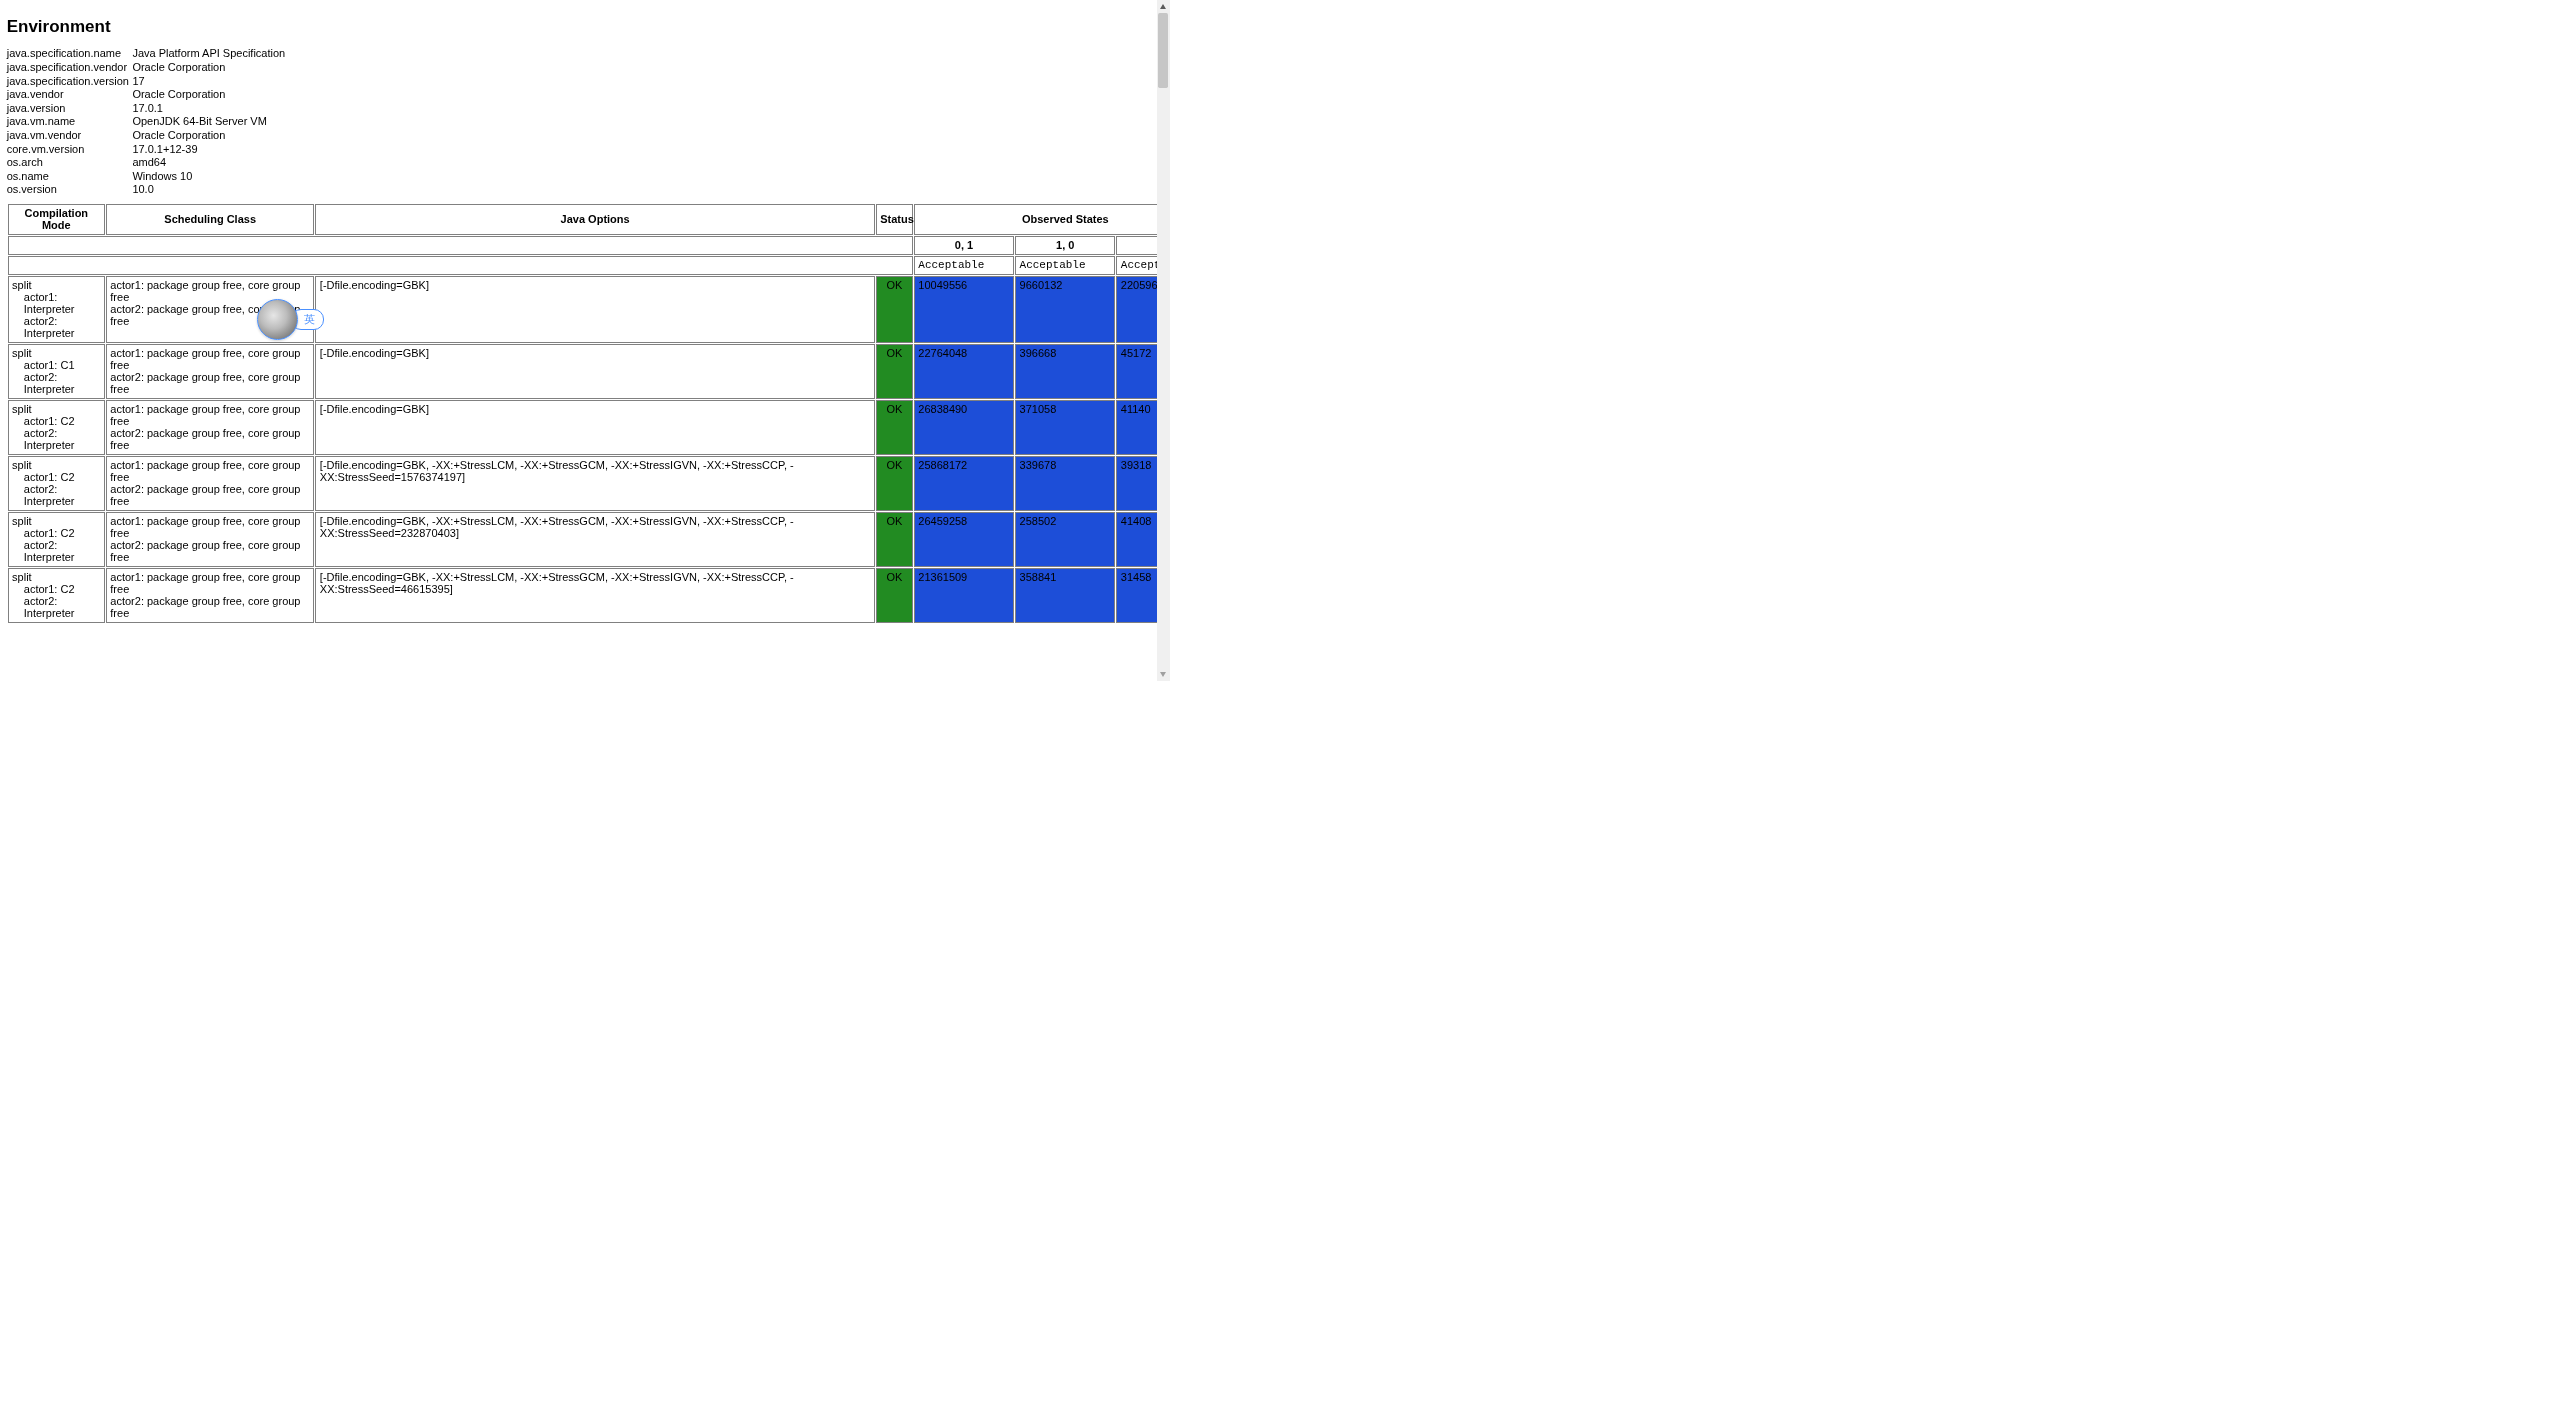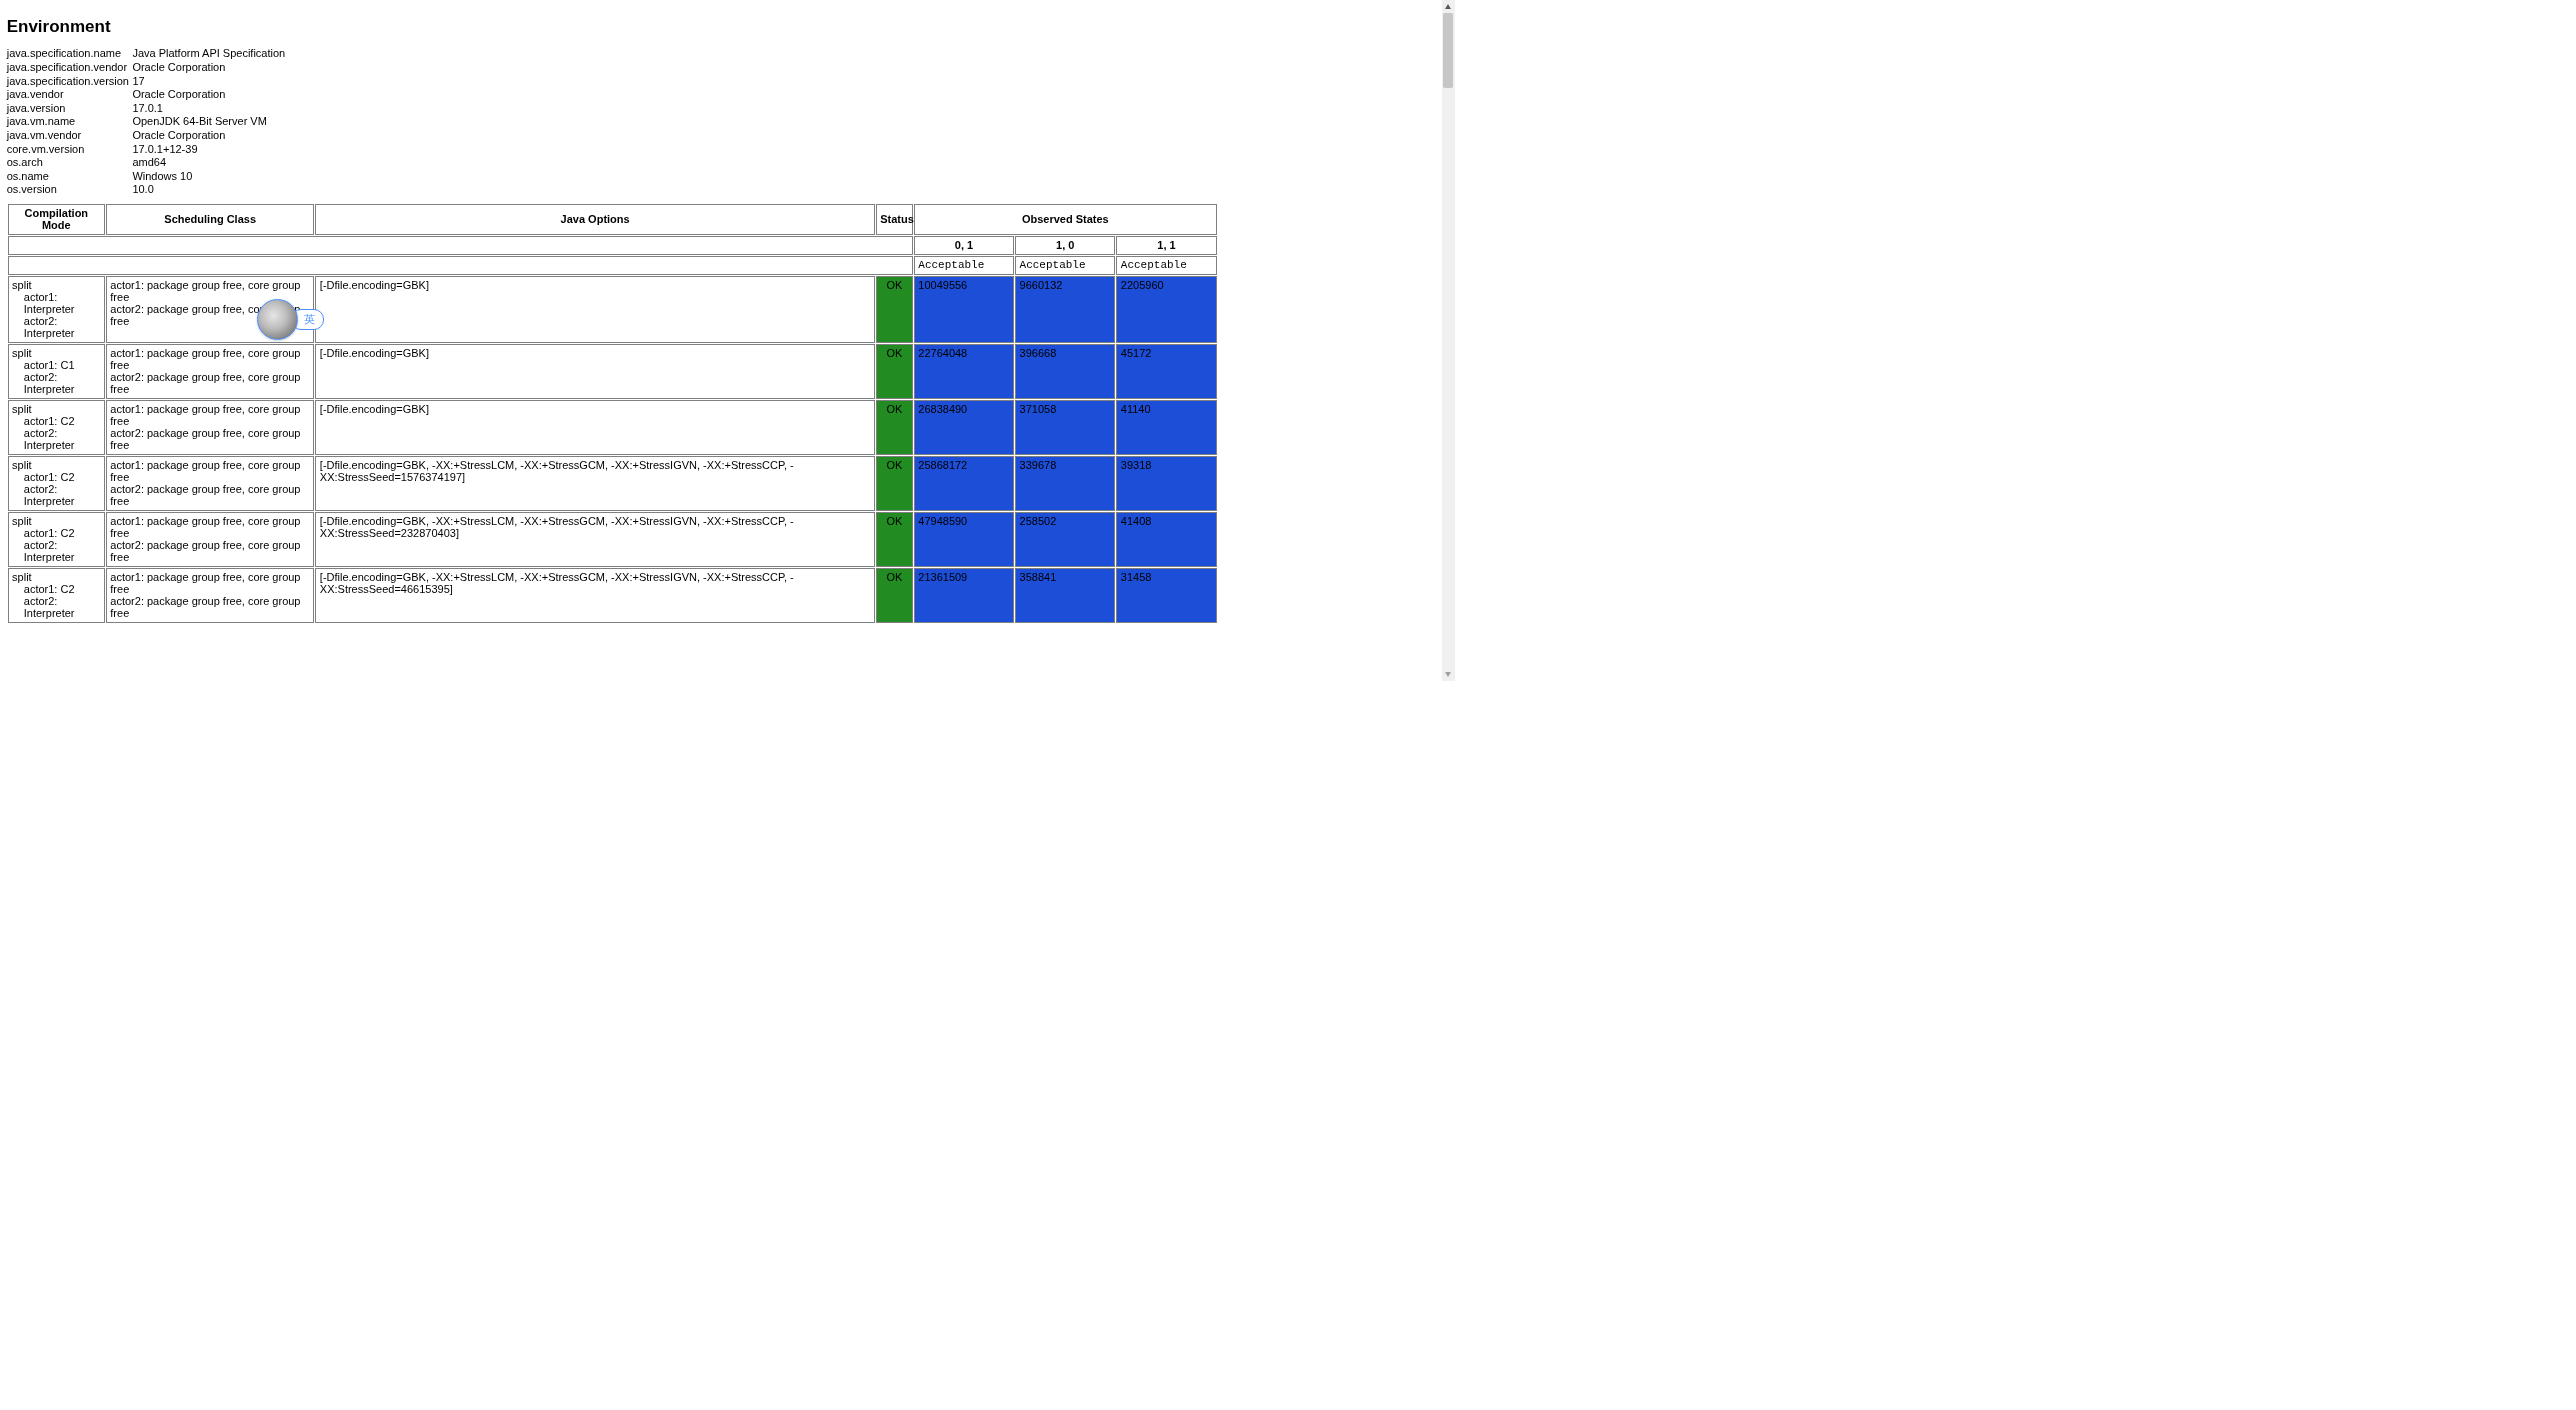--- a/index.html
+++ b/index.html
@@ -4,21 +4,21 @@
 <style>
   html, body {
     margin: 0;
     padding: 0;
     background: #ffffff;
     font-family: Arial, Helvetica, sans-serif;
     font-size: 11px;
     color: #000;
   }
   .viewport {
-    width: 1455px;
+    width: 1170px;
     height: 681px;
     position: relative;
     overflow: hidden;
   }
   .page {
     padding: 6.7px;
   }
   h2 {
     font-size: 17px;
     font-weight: bold;
@@ -326,21 +326,21 @@
                 <div class="comp-sub">actor1: C2</div>
                 <div class="comp-sub">actor2: Interpreter</div>
               </div>
             </td>
             <td class="sched">
               <div>actor1: package group free, core group free</div>
               <div>actor2: package group free, core group free</div>
             </td>
             <td class="opts">[-Dfile.encoding=GBK, -XX:+StressLCM, -XX:+StressGCM, -XX:+StressIGVN, -XX:+StressCCP, -XX:StressSeed=232870403]</td>
             <td class="status">OK</td>
-            <td class="count">47948590</td>
+            <td class="count">26459258</td>
             <td class="count">258502</td>
             <td class="count">41408</td>
           </tr>
           <tr>
             <td>
               <div class="comp-block">
                 <div class="comp-top">split</div>
                 <div class="comp-sub">actor1: C2</div>
                 <div class="comp-sub">actor2: Interpreter</div>
               </div>

